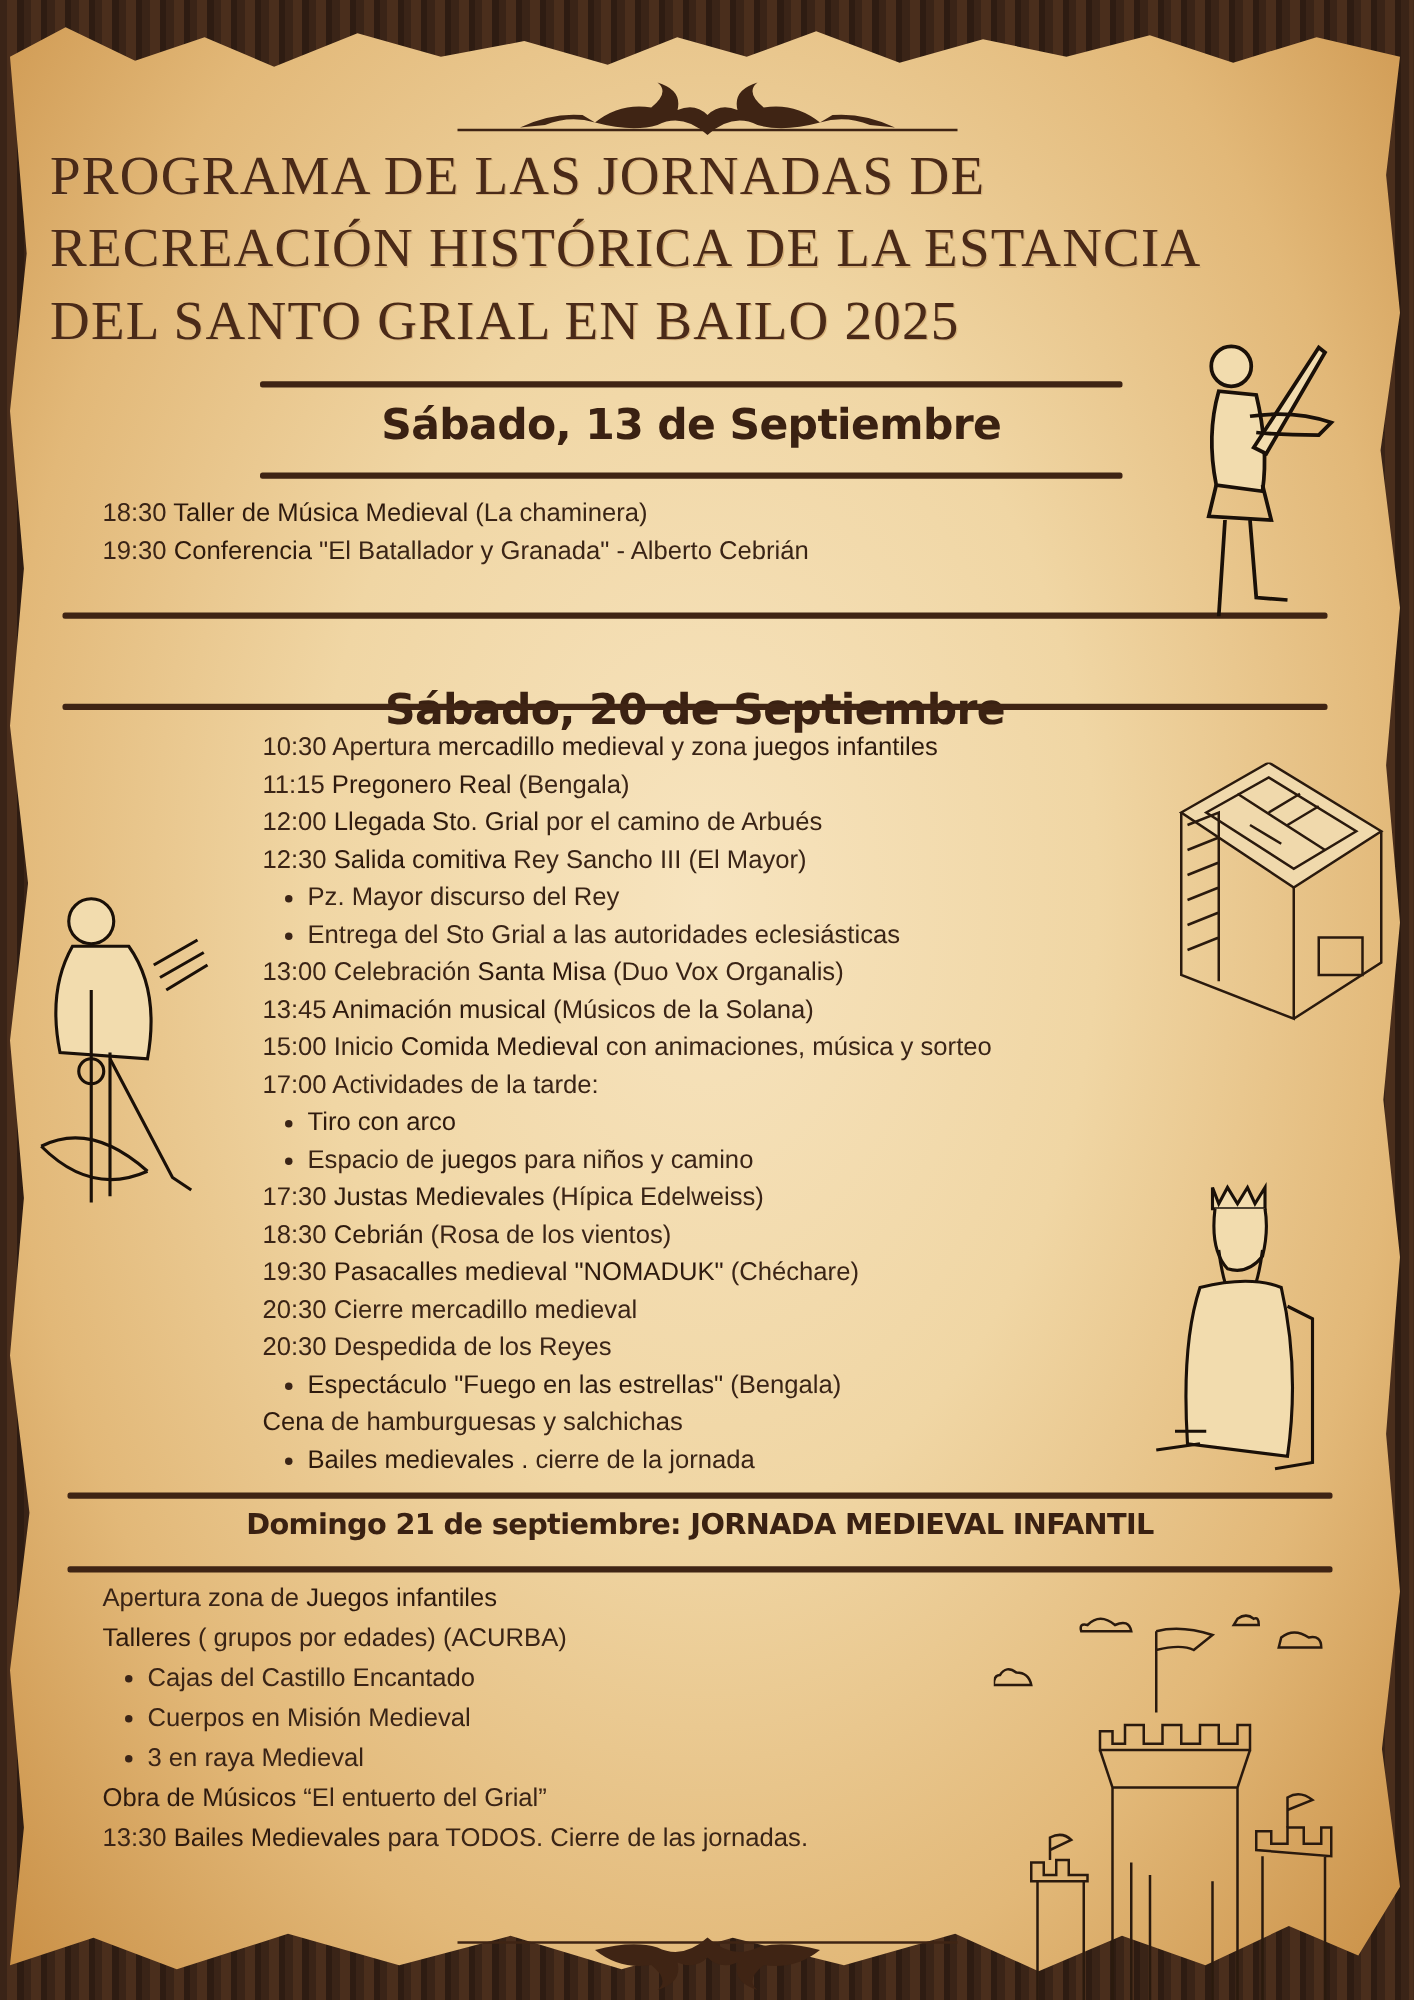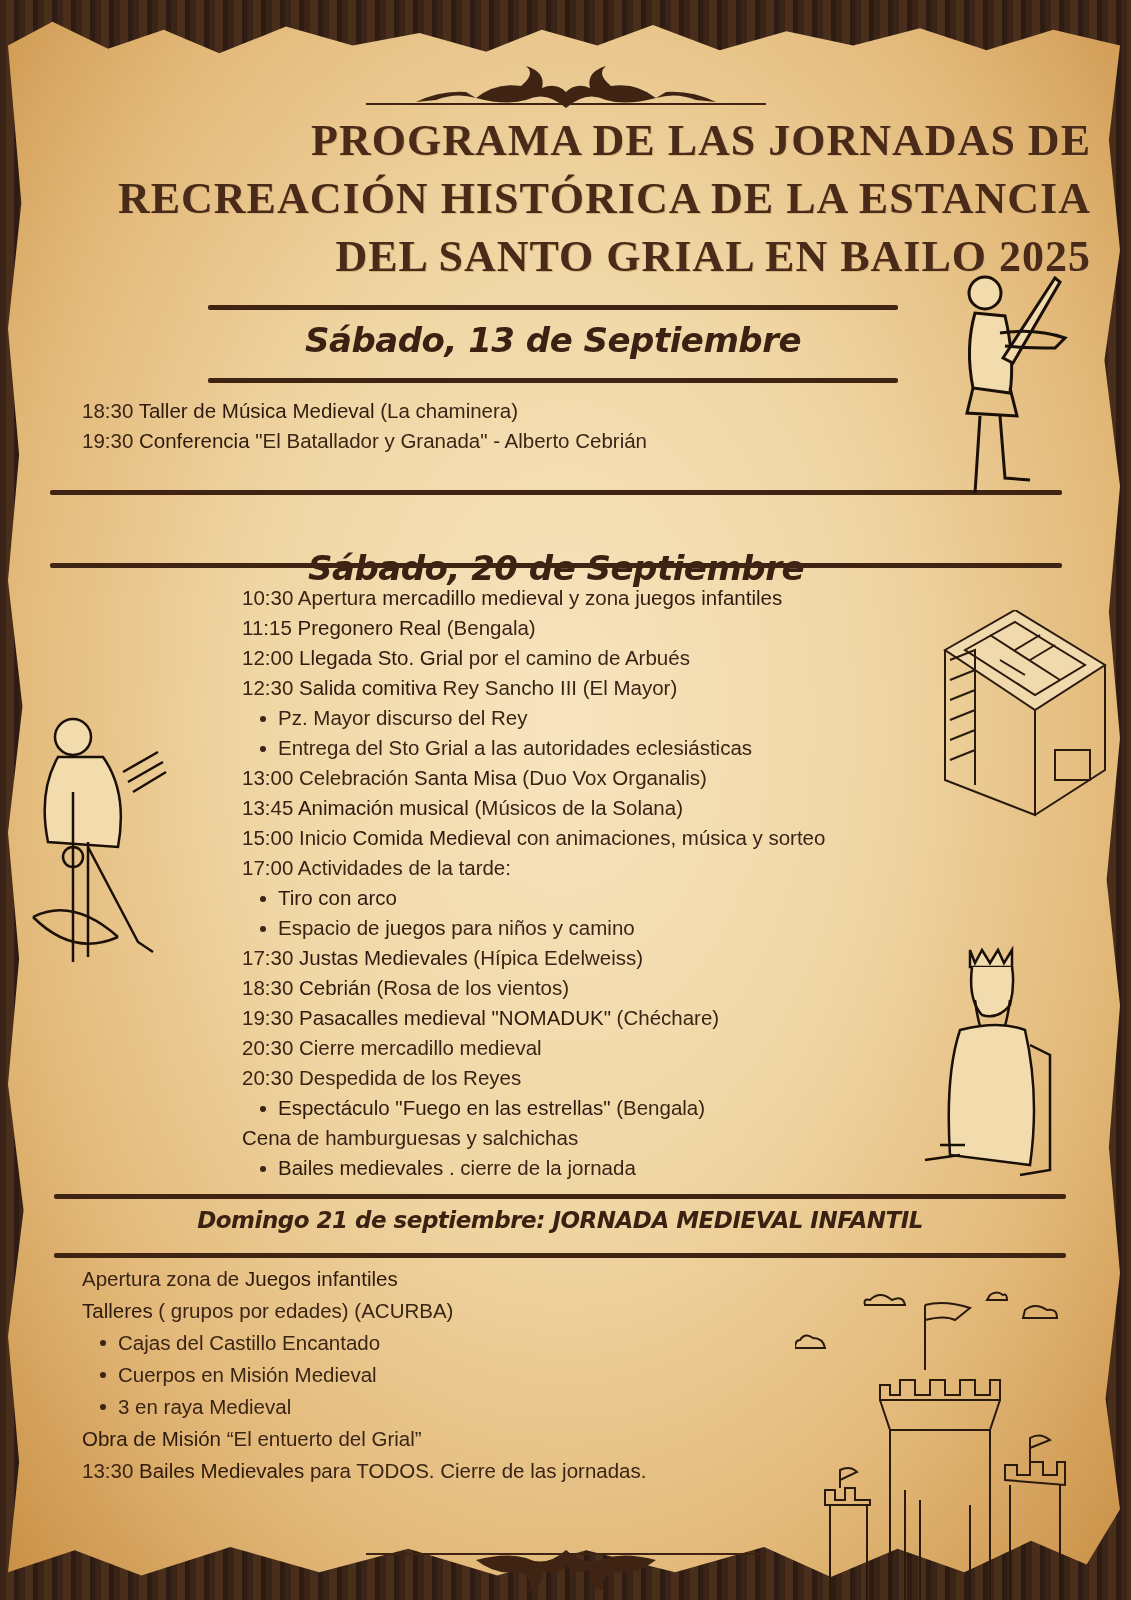--- a/index.html
+++ b/index.html
@@ -9,29 +9,29 @@
     position:absolute; left:8px; top:14px; width:1112px; height:1574px;
     background:
       radial-gradient(ellipse at 50% 45%, #f7e4bf 0%, #f0d6a4 40%, #e2b878 72%, #c98f45 100%);
     clip-path: polygon(0% 2%,4% 0.5%,9% 2.2%,14% 1%,19% 2.5%,25% 0.8%,31% 2%,37% 1.2%,43% 2.4%,48% 1%,53% 2%,58% 0.7%,64% 2.3%,70% 1.1%,76% 2%,82% 0.9%,88% 2.3%,94% 1%,100% 2%,
       99% 8%,100% 15%,98.6% 22%,100% 30%,99% 38%,100% 46%,98.8% 55%,100% 63%,99% 72%,100% 80%,98.7% 88%,100% 95%,
       97% 98.5%,92% 97%,86% 99%,80% 97.5%,74% 99.3%,68% 97.4%,60% 99%,52% 97.6%,44% 99.2%,36% 97.5%,28% 99%,20% 97.4%,12% 99.2%,6% 97.6%,0% 99%,
       1% 92%,0% 84%,1.4% 76%,0% 68%,1% 60%,0% 52%,1.3% 44%,0% 36%,1% 28%,0% 20%,1.2% 12%);
   }
   .ornament { position:absolute; left:50%; transform:translateX(-50%); }
   .title {
-    position:absolute; left:40px; right:40px; top:112px; text-align:right;
-    font-family:"Liberation Serif", serif; font-weight:bold; color:#4a2a18;
+    position:absolute; left:40px; right:40px; top:112px; text-align:left;
+    font-family:"Liberation Serif", serif; font-weight:normal; color:#4a2a18;
     font-size:44px; line-height:58px; letter-spacing:1px;
     text-shadow:1px 1px 0 #d7b27a;
   }
   .rule { position:absolute; height:5px; background:#3f2414; border-radius:2px; }
   .day-heading {
     position:absolute; text-align:center; font-family:"DejaVu Sans", sans-serif; font-weight:bold;
-    color:#3a2112; letter-spacing:-0.5px;font-style:italic;
+    color:#3a2112; letter-spacing:-0.5px;
   }
   .items { position:absolute; color:#3a2416; font-family:"Liberation Sans", sans-serif; font-size:20.5px; }
   .items .line { height:30px; line-height:30px; white-space:nowrap; }
   .items .line.bullet { padding-left:36px; position:relative; }
   .items .line.bullet::before { content:""; position:absolute; left:18px; top:13px; width:6px; height:6px; border-radius:50%; background:#3a2416; }
   .items b { font-weight:normal; color:#2e1a0e; }
   .illus { position:absolute; }
 </style>
 </head>
 <body>
@@ -57,21 +57,21 @@
 
 <div class="items" style="left:82px; top:396px;">
   <div class="line"><span>18:30</span> <b>Taller de Música Medieval</b><span> (La chaminera)</span></div>
   <div class="line"><span>19:30</span> <b>Conferencia</b><span> "El Batallador y Granada" - Alberto Cebrián</span></div>
 </div>
 
 <div class="rule" style="left:50px; width:1012px; top:490px;"></div>
 <div class="day-heading" style="left:50px; width:1012px; top:508px; font-size:34px;margin-top:40px;">Sábado, 20 de Septiembre</div>
 <div class="rule" style="left:50px; width:1012px; top:563px;"></div>
 
-<div class="items" style="left:210px; top:583px;margin-left:32px;">
+<div class="items" style="left:210px; top:583px;">
   <div class="line"><span>10:30 Apertura </span><b>mercadillo medieval</b><span> y zona </span><b>juegos infantiles</b></div>
   <div class="line"><span>11:15 </span><b>Pregonero Real</b><span> (Bengala)</span></div>
   <div class="line"><span>12:00 </span><b>Llegada Sto. Grial</b><span> por el camino de Arbués</span></div>
   <div class="line"><span>12:30 </span><b>Salida comitiva</b><span> Rey Sancho III (El Mayor)</span></div>
   <div class="line bullet"><span>Pz. Mayor discurso del Rey</span></div>
   <div class="line bullet"><span>Entrega del Sto Grial a las autoridades eclesiásticas</span></div>
   <div class="line"><span>13:00 Celebración </span><b>Santa Misa</b><span> (Duo Vox Organalis)</span></div>
   <div class="line"><span>13:45 </span><b>Animación musical</b><span> (Músicos de la Solana)</span></div>
   <div class="line"><span>15:00 Inicio </span><b>Comida Medieval</b><span> con animaciones, música y sorteo</span></div>
   <div class="line"><span>17:00 Actividades de la tarde:</span></div>
@@ -90,21 +90,21 @@
 <div class="rule" style="left:54px; width:1012px; top:1194px;"></div>
 <div class="day-heading" style="left:54px; width:1012px; top:1207px; font-size:23px;">Domingo 21 de septiembre: JORNADA MEDIEVAL INFANTIL</div>
 <div class="rule" style="left:54px; width:1012px; top:1253px;"></div>
 
 <div class="items" style="left:82px; top:1263px;">
   <div class="line" style="height:32px;line-height:32px"><span>Apertura zona de </span><b>Juegos infantiles</b></div>
   <div class="line" style="height:32px;line-height:32px"><b>Talleres</b><span> ( grupos por edades) (ACURBA)</span></div>
   <div class="line bullet" style="height:32px;line-height:32px"><span>Cajas del Castillo Encantado</span></div>
   <div class="line bullet" style="height:32px;line-height:32px"><span>Cuerpos en Misión Medieval</span></div>
   <div class="line bullet" style="height:32px;line-height:32px"><span>3 en raya Medieval</span></div>
-  <div class="line" style="height:32px;line-height:32px"><b>Obra de Misión</b><span> “El entuerto del Grial”</span></div>
+  <div class="line" style="height:32px;line-height:32px"><b>Obra de Músicos</b><span> “El entuerto del Grial”</span></div>
   <div class="line" style="height:32px;line-height:32px"><span>13:30 </span><b>Bailes Medievales</b><span> para TODOS. Cierre de las jornadas.</span></div>
 </div>
 
 <svg class="illus" style="left:955px; top:268px;" width="120" height="240" viewBox="0 0 120 240">
   <g fill="none" stroke="#1a1008" stroke-width="3">
     <circle cx="30" cy="25" r="16" fill="#f2dcae"></circle>
     <path d="M20 45 Q10 80 18 120 L55 125 Q60 90 50 48 Z" fill="#f2dcae"></path>
     <path d="M18 120 L12 145 L62 148 L55 120"></path>
     <path d="M25 148 L20 225 M45 148 L50 210 L75 212"></path>
     <path d="M48 90 L100 10 L105 14 L58 95 Z" fill="#f2dcae"></path>

